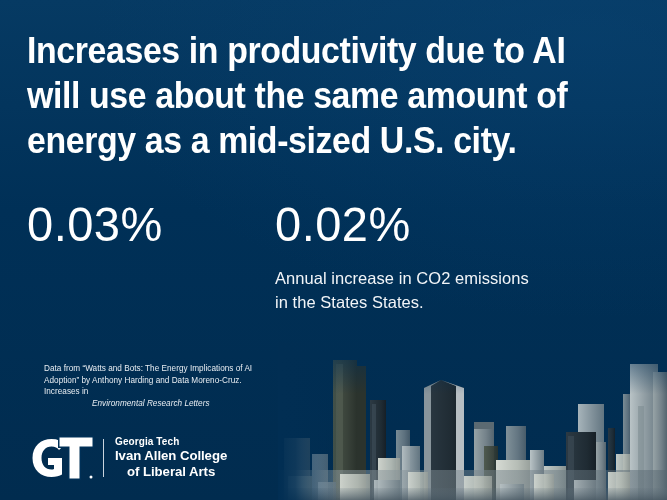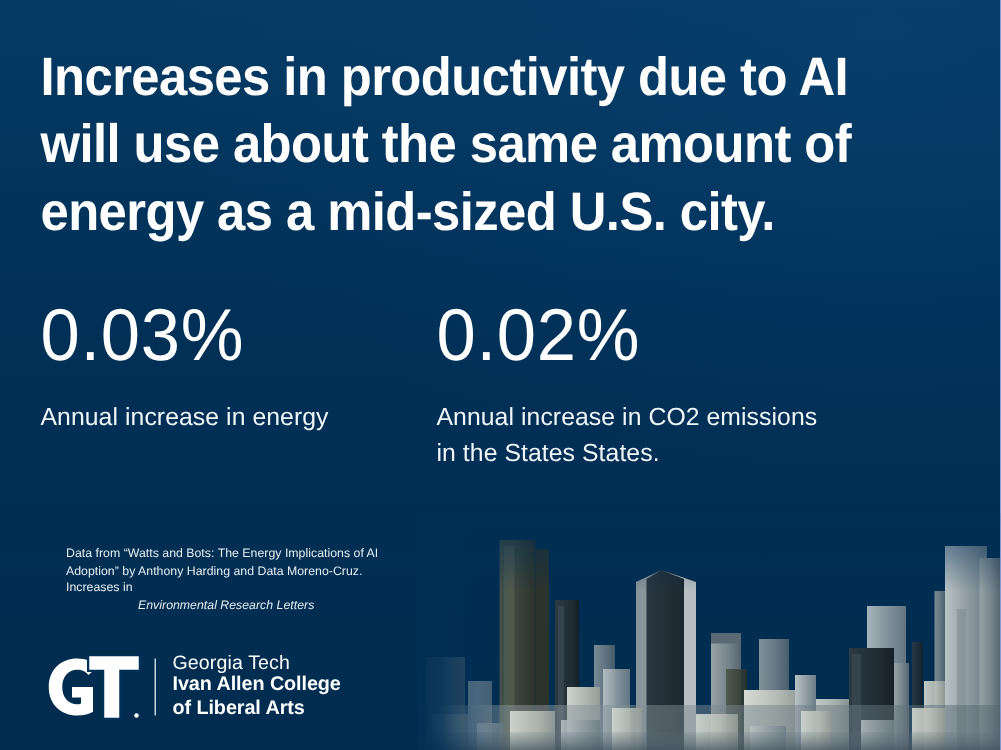--- a/index.html
+++ b/index.html
@@ -5,21 +5,21 @@
   html, body {
     margin: 0;
     padding: 0;
     background: #ffffff;
   }
   #infographic {
     position: relative;
     width: 667px;
     height: 500px;
     overflow: hidden;
-    background: #1d4ed8;
+    background: #404040;
     font-family: "Liberation Sans", sans-serif;
     -webkit-font-smoothing: antialiased;
   }
   
   .bg-tone {
     position: absolute;
     inset: 0;
     background:
       radial-gradient(120% 90% at 88% 8%, rgba(10,70,120,0.38) 0%, rgba(10,70,120,0.0) 62%),
       linear-gradient(180deg, #063a63 0%, #003057 42%, #012c4f 100%);
@@ -65,21 +65,21 @@
   }
   .headline-line { display: block; white-space: nowrap; }
 
   
   .stats {
     position: absolute;
     left: 27px;
     top: 196px;
     width: 610px;
     display: flex;
-    gap: 16px;
+    gap: 0px;
   }
   .stat { width: 248px; }
   .stat-value {
     color: #ffffff;
     font-size: 49px;
     line-height: 56px;
     font-weight: 300;
     letter-spacing: 0.5px;
     transform: scaleX(0.96);
     transform-origin: left top;
@@ -121,33 +121,33 @@
   .logo-mark { width: 66px; height: 44px; display: block; }
   .logo-rule {
     width: 1px;
     height: 38px;
     background: #c9d4de;
     margin: 0 11px 0 9px;
     flex: none;
   }
   .logo-text { color: #ffffff; }
   .logo-eyebrow {
-    font-size: 13px;
-    font-weight: 400;
+    font-size: 10px;
+    font-weight: 700;
     line-height: 9px;
     letter-spacing: 0.1px;
     margin-bottom: 2px;
   }
   .logo-name {
     font-size: 13.2px;
     line-height: 15.5px;
     font-weight: 700;
     letter-spacing: -0.05px;
   }
-  .logo-name span { display: block; white-space: nowrap; }
+  .logo-name span { display: block; white-space: nowrap; text-align: center; }
 </style>
 </head>
 <body>
 
 <div id="infographic">
 
   <div class="bg-tone"></div>
 
   <div class="skyline">
     <svg viewBox="0 0 389 158" preserveAspectRatio="none" aria-hidden="true">
@@ -243,21 +243,20 @@
     <span class="headline-line">Increases in productivity due to AI</span>
     <span class="headline-line">will use about the same amount of</span>
     <span class="headline-line">energy as a mid-sized U.S. city.</span>
   </div>
 
   <div class="stats">
 
     <div class="stat">
       <div class="stat-value">0.03%</div>
       <div class="stat-label">
-        <span>Annual increase in energy</span>
       </div>
     </div>
 
     <div class="stat">
       <div class="stat-value">0.02%</div>
       <div class="stat-label">
         <span>Annual increase in CO2 emissions</span>
         <span>in the States States.</span>
       </div>
     </div>

